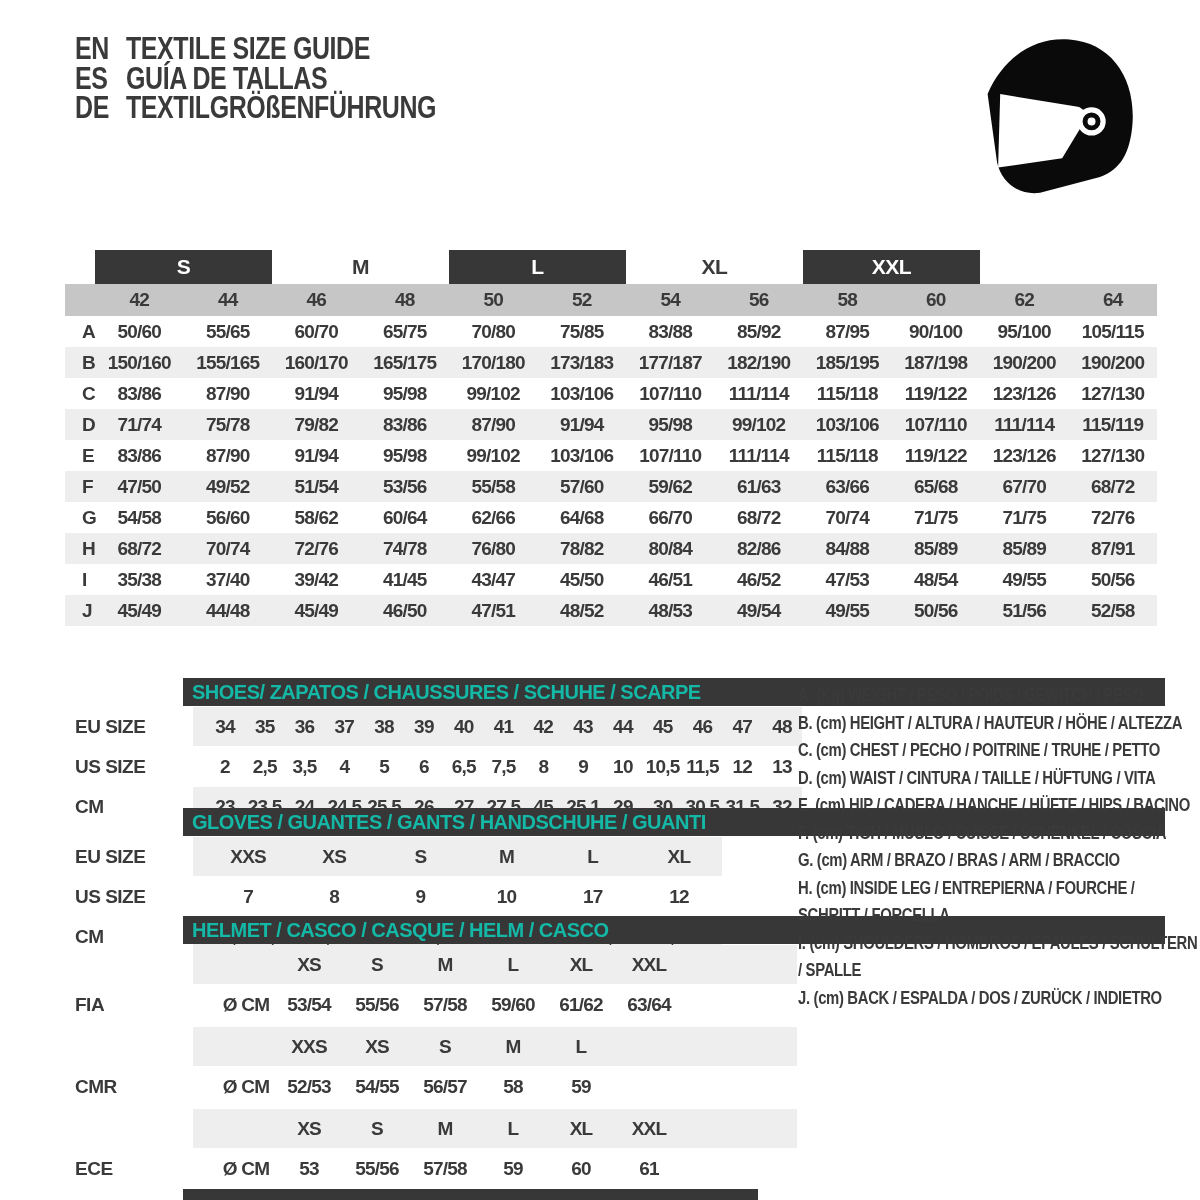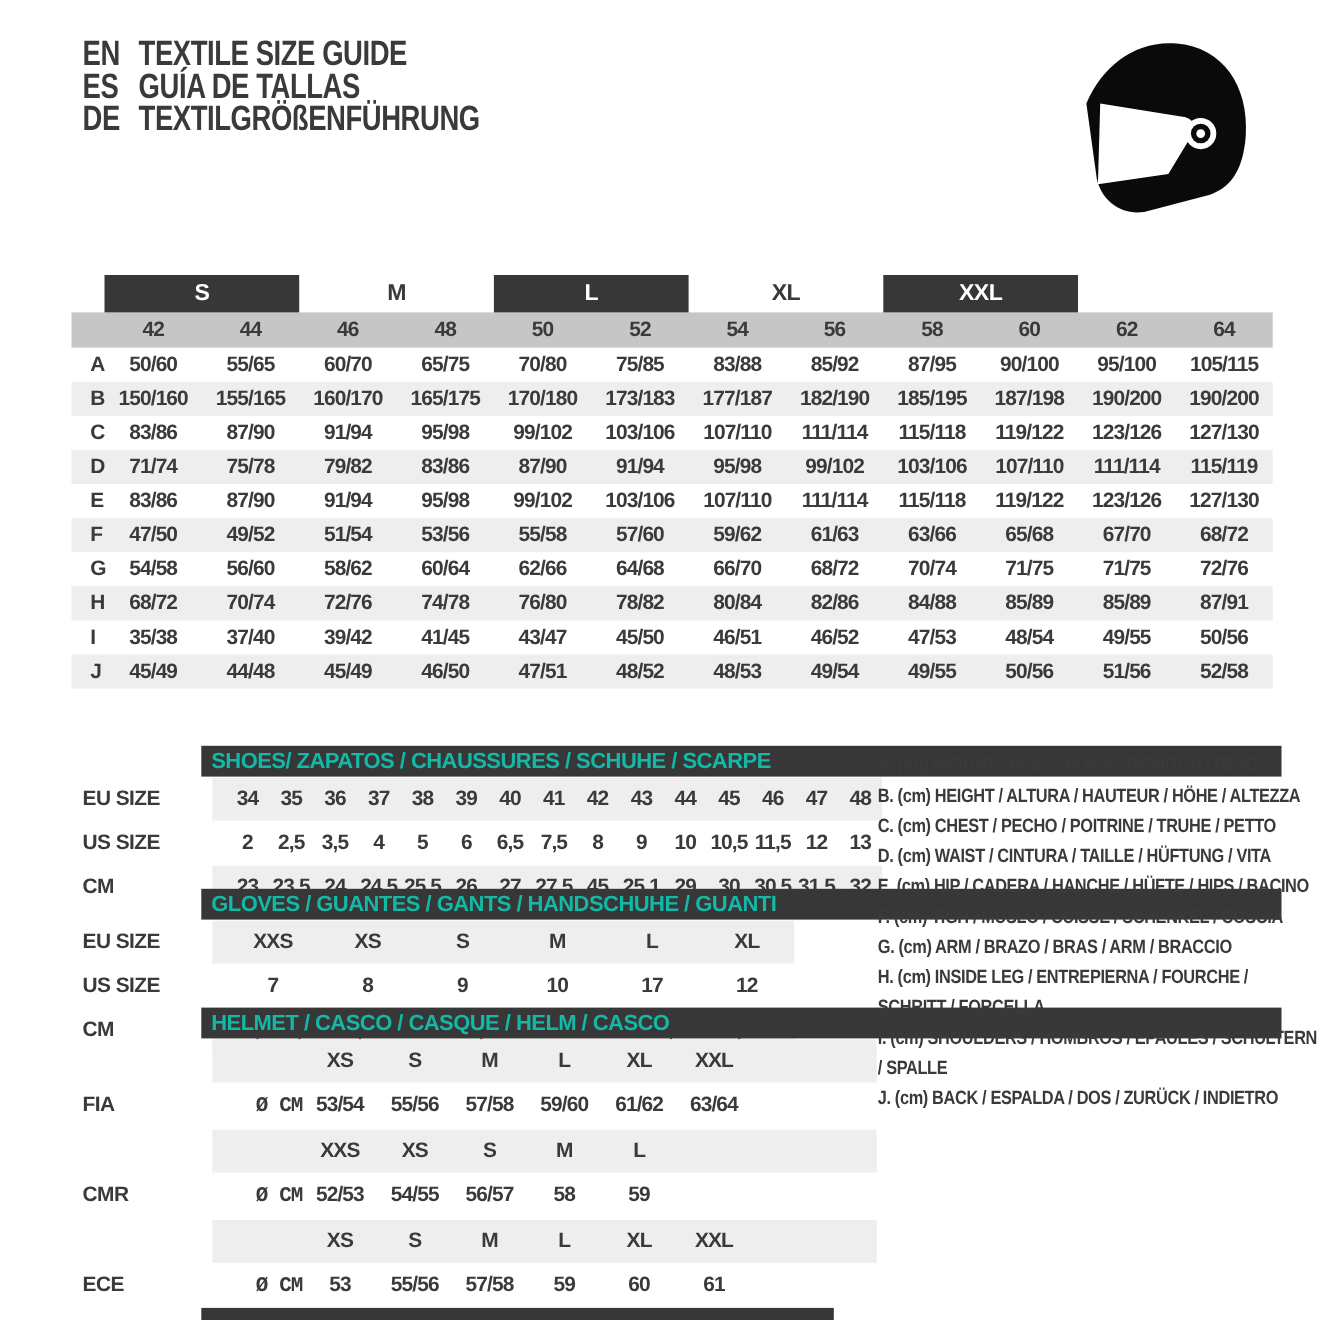--- a/index.html
+++ b/index.html
@@ -37,21 +37,21 @@
     margin-left:118px;padding-left:9px;font-size:20px;letter-spacing:-0.5px;white-space:nowrap;}
   .sec-row{display:flex;height:39px;margin-top:1px;}
   .sec-label{width:118px;padding-left:10px;font-size:19px;letter-spacing:-0.5px;
     display:flex;align-items:center;}
   .sec-band{display:grid;align-items:center;padding-left:12px;}
   .sec-band.shaded{background:var(--stripe,#eeeeee);}
   .sec-cell{text-align:center;font-size:19px;letter-spacing:-0.8px;white-space:nowrap;}
   .shoes-band{width:597px;grid-template-columns:repeat(15,1fr);}
   .gloves-band{width:517px;grid-template-columns:repeat(6,1fr);}
   .helm-band{width:592px;grid-template-columns:70px repeat(6,68px) 1fr;}
-  .helm-unit{text-align:right;padding-left:12px;font-family:Liberation Mono, monospace;}
+  .helm-unit{text-align:center;padding-left:12px;}
   .gap{margin-top:3px;}
   
   .legend{left:798px;top:682px;width:470px;transform:scaleX(.85);transform-origin:left top;}
   .legend-entry{font-size:17.5px;line-height:27.5px;letter-spacing:-0.4px;}
   
   .bottom-bar{left:183px;top:1189px;width:575px;height:11px;background:var(--dark,#373737);}
 </style>
 </head>
 <body style="--dark: #373737; --band: #c6c6c6; --stripe: #eeeeee; --ink: #3a3a3a;">
 

